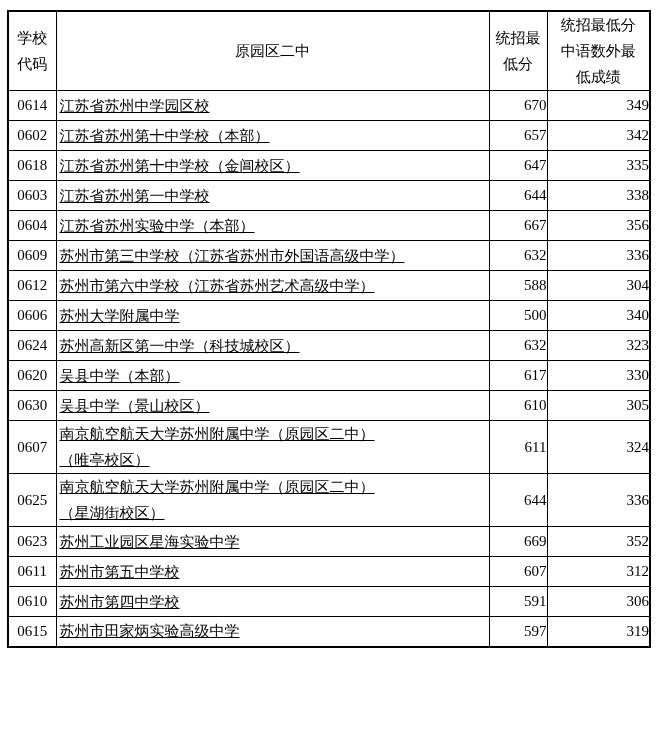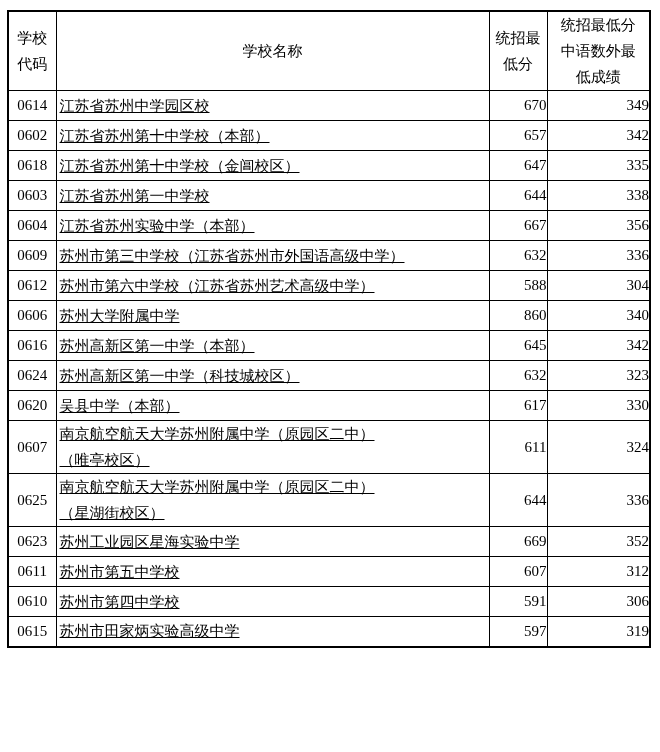--- a/index.html
+++ b/index.html
@@ -65,21 +65,21 @@
   <colgroup>
     <col style="width:48px">
     <col style="width:433px">
     <col style="width:58px">
     <col style="width:103px">
   </colgroup>
   <thead>
     <tr>
       <th>学校
 代码</th>
-      <th>学校名称</th>
+      <th>原园区二中</th>
       <th>统招最
 低分</th>
       <th>统招最低分
 中语数外最
 低成绩</th>
     </tr>
   </thead>
   <tbody id="score-tbody">
   <tr>
     <td class="code-cell">0614</td>
@@ -127,45 +127,45 @@
   <tr>
     <td class="code-cell">0612</td>
     <td class="name-cell">苏州市第六中学校（江苏省苏州艺术高级中学）</td>
     <td class="num-cell">588</td>
     <td class="num-cell">304</td>
   </tr>
 
   <tr>
     <td class="code-cell">0606</td>
     <td class="name-cell">苏州大学附属中学</td>
-    <td class="num-cell">860</td>
+    <td class="num-cell">500</td>
     <td class="num-cell">340</td>
   </tr>
 
-  <tr>
-    <td class="code-cell">0616</td>
-    <td class="name-cell">苏州高新区第一中学（本部）</td>
-    <td class="num-cell">645</td>
-    <td class="num-cell">342</td>
-  </tr>
 
   <tr>
     <td class="code-cell">0624</td>
     <td class="name-cell">苏州高新区第一中学（科技城校区）</td>
     <td class="num-cell">632</td>
     <td class="num-cell">323</td>
   </tr>
 
   <tr>
     <td class="code-cell">0620</td>
     <td class="name-cell">吴县中学（本部）</td>
     <td class="num-cell">617</td>
     <td class="num-cell">330</td>
   </tr>
 
+  <tr>
+    <td class="code-cell">0630</td>
+    <td class="name-cell">吴县中学（景山校区）</td>
+    <td class="num-cell">610</td>
+    <td class="num-cell">305</td>
+  </tr>
 
   <tr class="tall">
     <td class="code-cell">0607</td>
     <td class="name-cell">南京航空航天大学苏州附属中学（原园区二中）
 （唯亭校区）</td>
     <td class="num-cell">611</td>
     <td class="num-cell">324</td>
   </tr>
 
   <tr class="tall">

